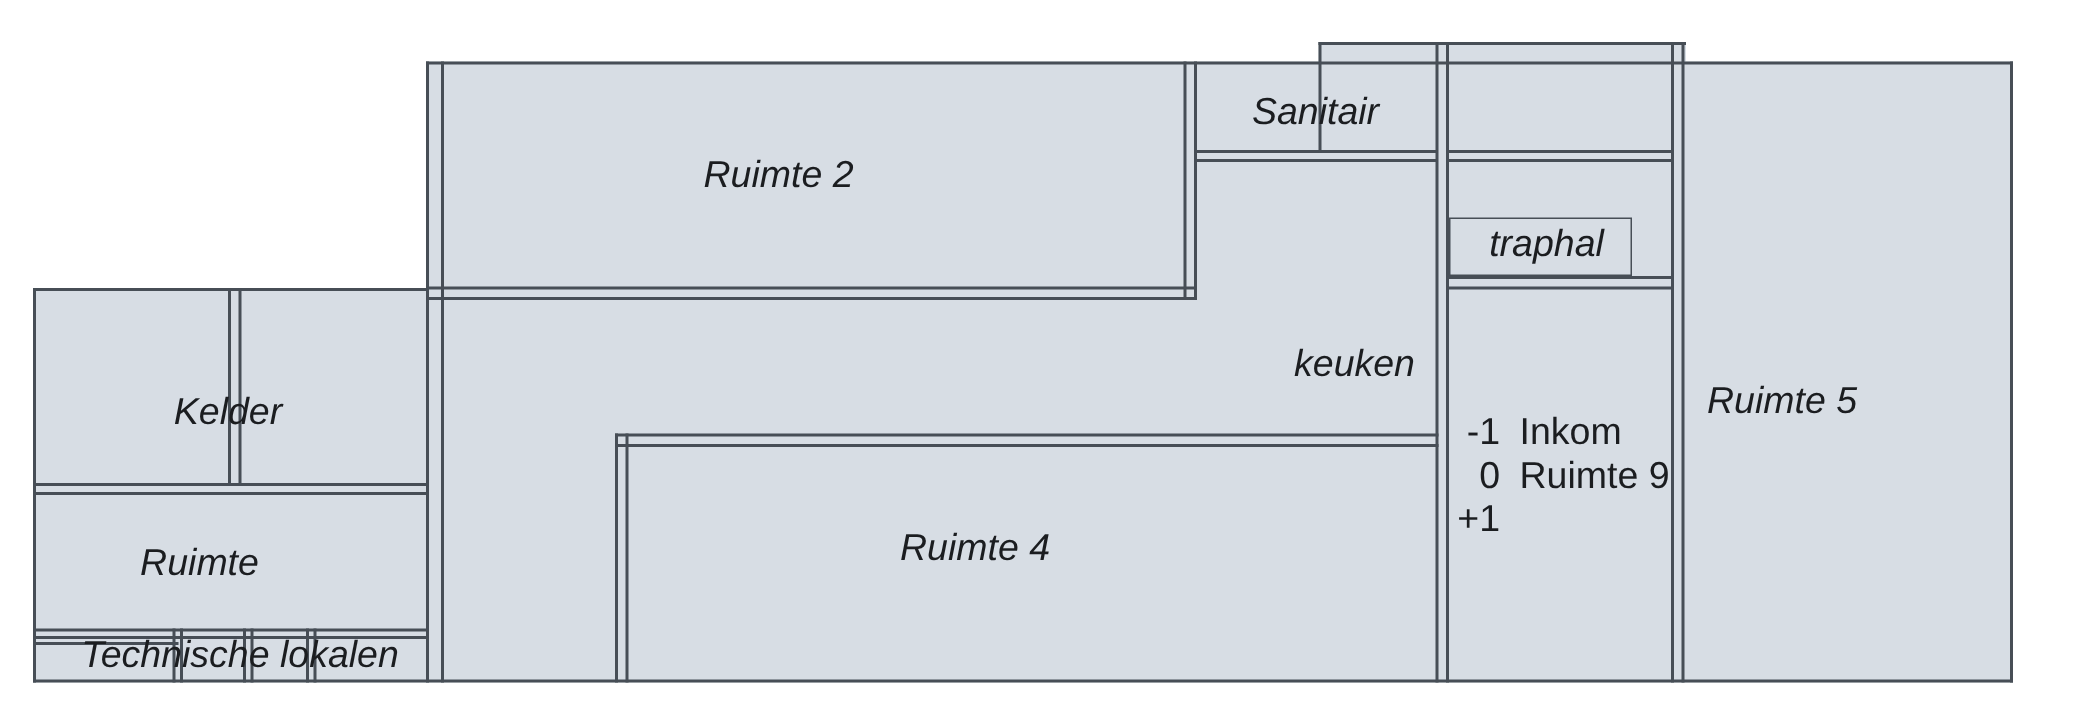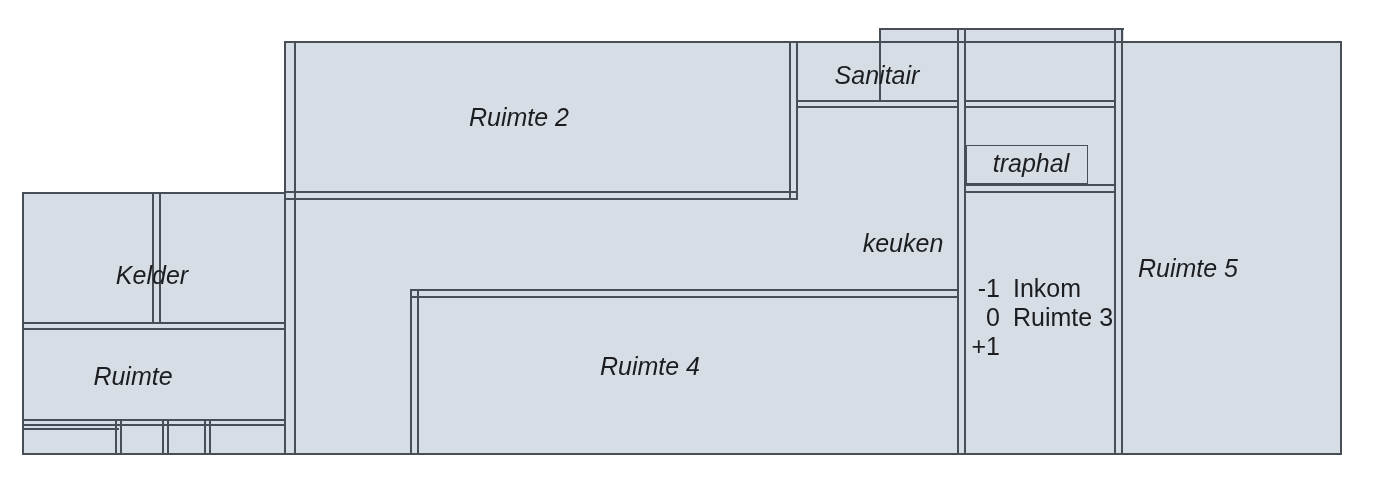--- a/index.html
+++ b/index.html
@@ -99,30 +99,31 @@
   <div class="wall vline" style="left:209px;top:419px;height:36px"></div>
 
   <div class="box" style="left:966px;top:145px;width:122px;height:39px"></div>
 
   <div class="room-label" style="left:519px;top:117px">Ruimte 2</div>
   <div class="room-label" style="left:877px;top:75px">Sanitair</div>
   <div class="room-label" style="left:1031px;top:163px">traphal</div>
   <div class="room-label" style="left:903px;top:243px">keuken</div>
   <div class="room-label" style="left:152px;top:275px">Kelder</div>
   <div class="room-label" style="left:133px;top:376px">Ruimte</div>
+  <div class="room-label" style="left:160px;top:437px">Technische lokalen</div>
   <div class="room-label" style="left:650px;top:366px">Ruimte 4</div>
   <div class="room-label" style="left:1188px;top:268px">Ruimte 5</div>
 
   <div class="levels">
     <div class="row">
       <span class="num">-1</span>
       <span class="name">Inkom</span>
     </div>
     <div class="row">
       <span class="num">0</span>
-      <span class="name">Ruimte 3</span>
+      <span class="name">Ruimte 9</span>
     </div>
     <div class="row">
       <span class="num">+1</span>
     </div>
   </div>
 
 </div>
 
 </body></html>

